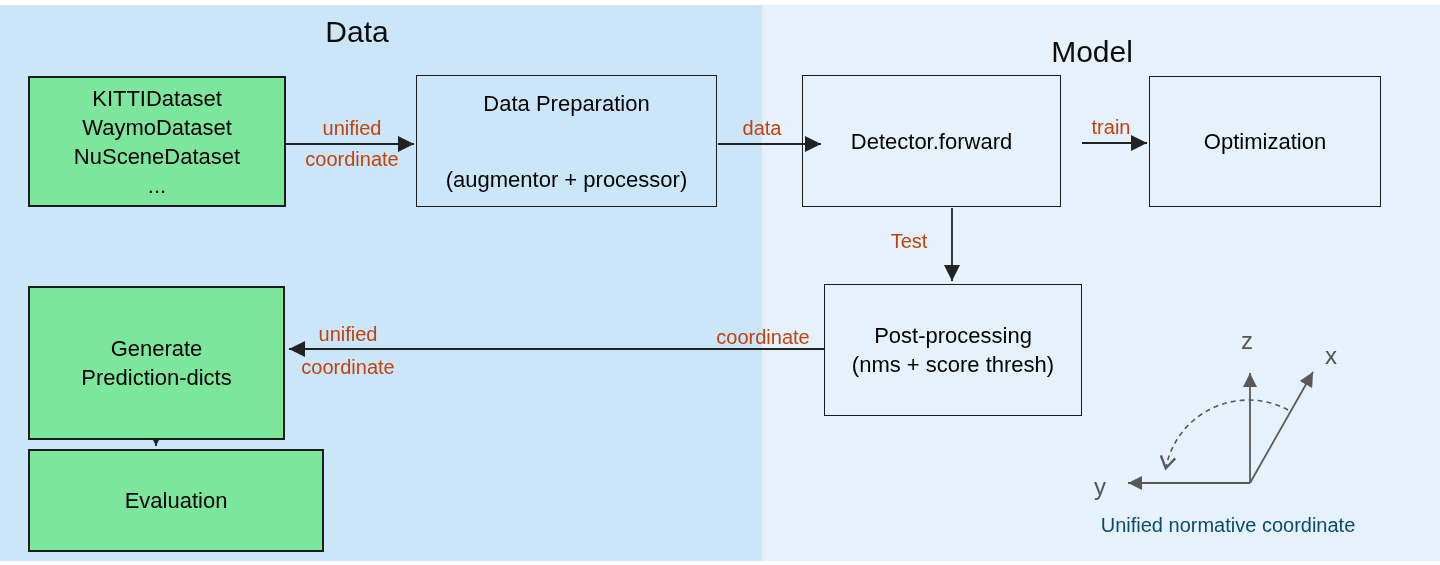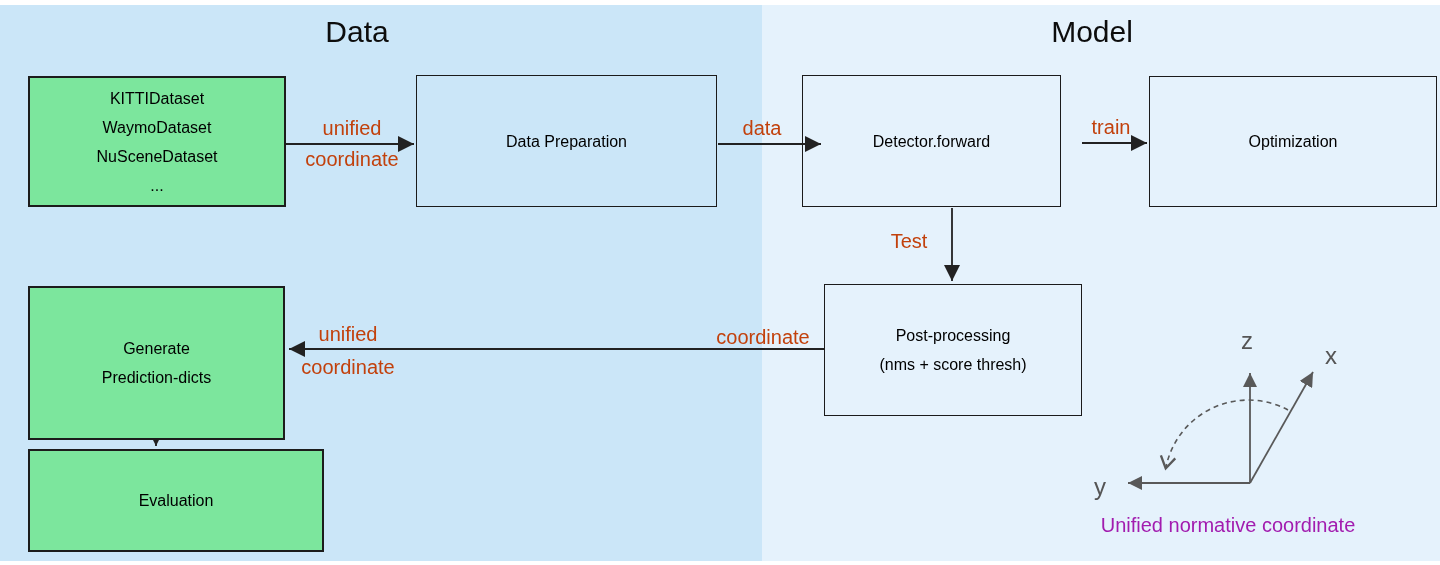--- a/index.html
+++ b/index.html
@@ -10,45 +10,45 @@
   .panel{position:absolute;top:5px;height:556px;}
   .panel-data{left:0;width:762px;background:#cbe6f8;}
   .panel-model{left:762px;width:678px;background:#e5f2fc;}
   .section-title{
     position:absolute;top:15px;font-size:30px;color:#0d0d0d;
     transform:translateX(-50%);white-space:nowrap;
   }
   .node{
     position:absolute;box-sizing:border-box;border:1.6px solid #1b1b1b;
     display:flex;flex-direction:column;align-items:center;justify-content:center;
-    font-size:16px;line-height:29px;color:#000;text-align:center;
+    font-size:22px;line-height:29px;color:#000;text-align:center;
   }
   .node.green{background:#7ce69d;border:2.6px solid #1c1c1c;}
   .node span{display:block;}
   .edge-label{
     position:absolute;font-size:20px;color:#c2410c;white-space:nowrap;
     transform:translate(-50%,-50%);
   }
   .axis-label{
     position:absolute;font-size:24px;color:#555;transform:translate(-50%,-50%);
   }
   .sketch-caption{
-    position:absolute;font-size:20px;color:#a21caf;transform:translateX(-50%);
+    position:absolute;font-size:20px;color:#0c4a6e;transform:translateX(-50%);
     white-space:nowrap;
   }
   svg.overlay{position:absolute;left:0;top:0;pointer-events:none;}
 </style>
 </head>
 <body>
 
 <div class="panel panel-data"></div>
 <div class="panel panel-model"></div>
 
 <div class="section-title" style="left:357px;">Data</div>
-<div class="section-title" style="left:1092px;">Model</div>
+<div class="section-title" style="left:1092px;margin-top:20px;">Model</div>
 
 <svg class="overlay" width="1440" height="565" viewBox="0 0 1440 565">
   <defs>
     <marker id="arrowBlack" viewBox="0 0 10 10" refX="10" refY="5" markerWidth="9" markerHeight="9" orient="auto-start-reverse">
       <path d="M0,0 L10,5 L0,10 z" fill="#222"></path>
     </marker>
     <marker id="arrowGray" viewBox="0 0 10 10" refX="10" refY="5" markerWidth="8" markerHeight="8" orient="auto-start-reverse">
       <path d="M0,0 L10,5 L0,10 z" fill="#595959"></path>
     </marker>
     <marker id="chevGray" viewBox="0 0 12 12" refX="9" refY="6" markerWidth="11" markerHeight="11" orient="auto-start-reverse">
@@ -78,27 +78,28 @@
 
 <div class="node green" style="left:28px;top:76px;width:258px;height:131px;">
   <span>KITTIDataset</span>
   <span>WaymoDataset</span>
   <span>NuSceneDataset</span>
   <span>...</span>
 </div>
 
 <div class="node" style="left:416px;top:75px;width:301px;height:132px;gap:47px;">
   <span>Data Preparation</span>
+  <span>(augmentor + processor)</span>
 </div>
 
 <div class="node" style="left:802px;top:75px;width:259px;height:132px;">
   <span>Detector.forward</span>
 </div>
 
-<div class="node" style="left:1149px;top:76px;width:288px;height:131px;">
+<div class="node" style="left:1149px;top:76px;width:232px;height:131px;">
   <span>Optimization</span>
 </div>
 
 <div class="node" style="left:824px;top:284px;width:258px;height:132px;">
   <span>Post-processing</span>
   <span>(nms + score thresh)</span>
 </div>
 
 <div class="node green" style="left:28px;top:286px;width:257px;height:154px;">
   <span>Generate</span>

